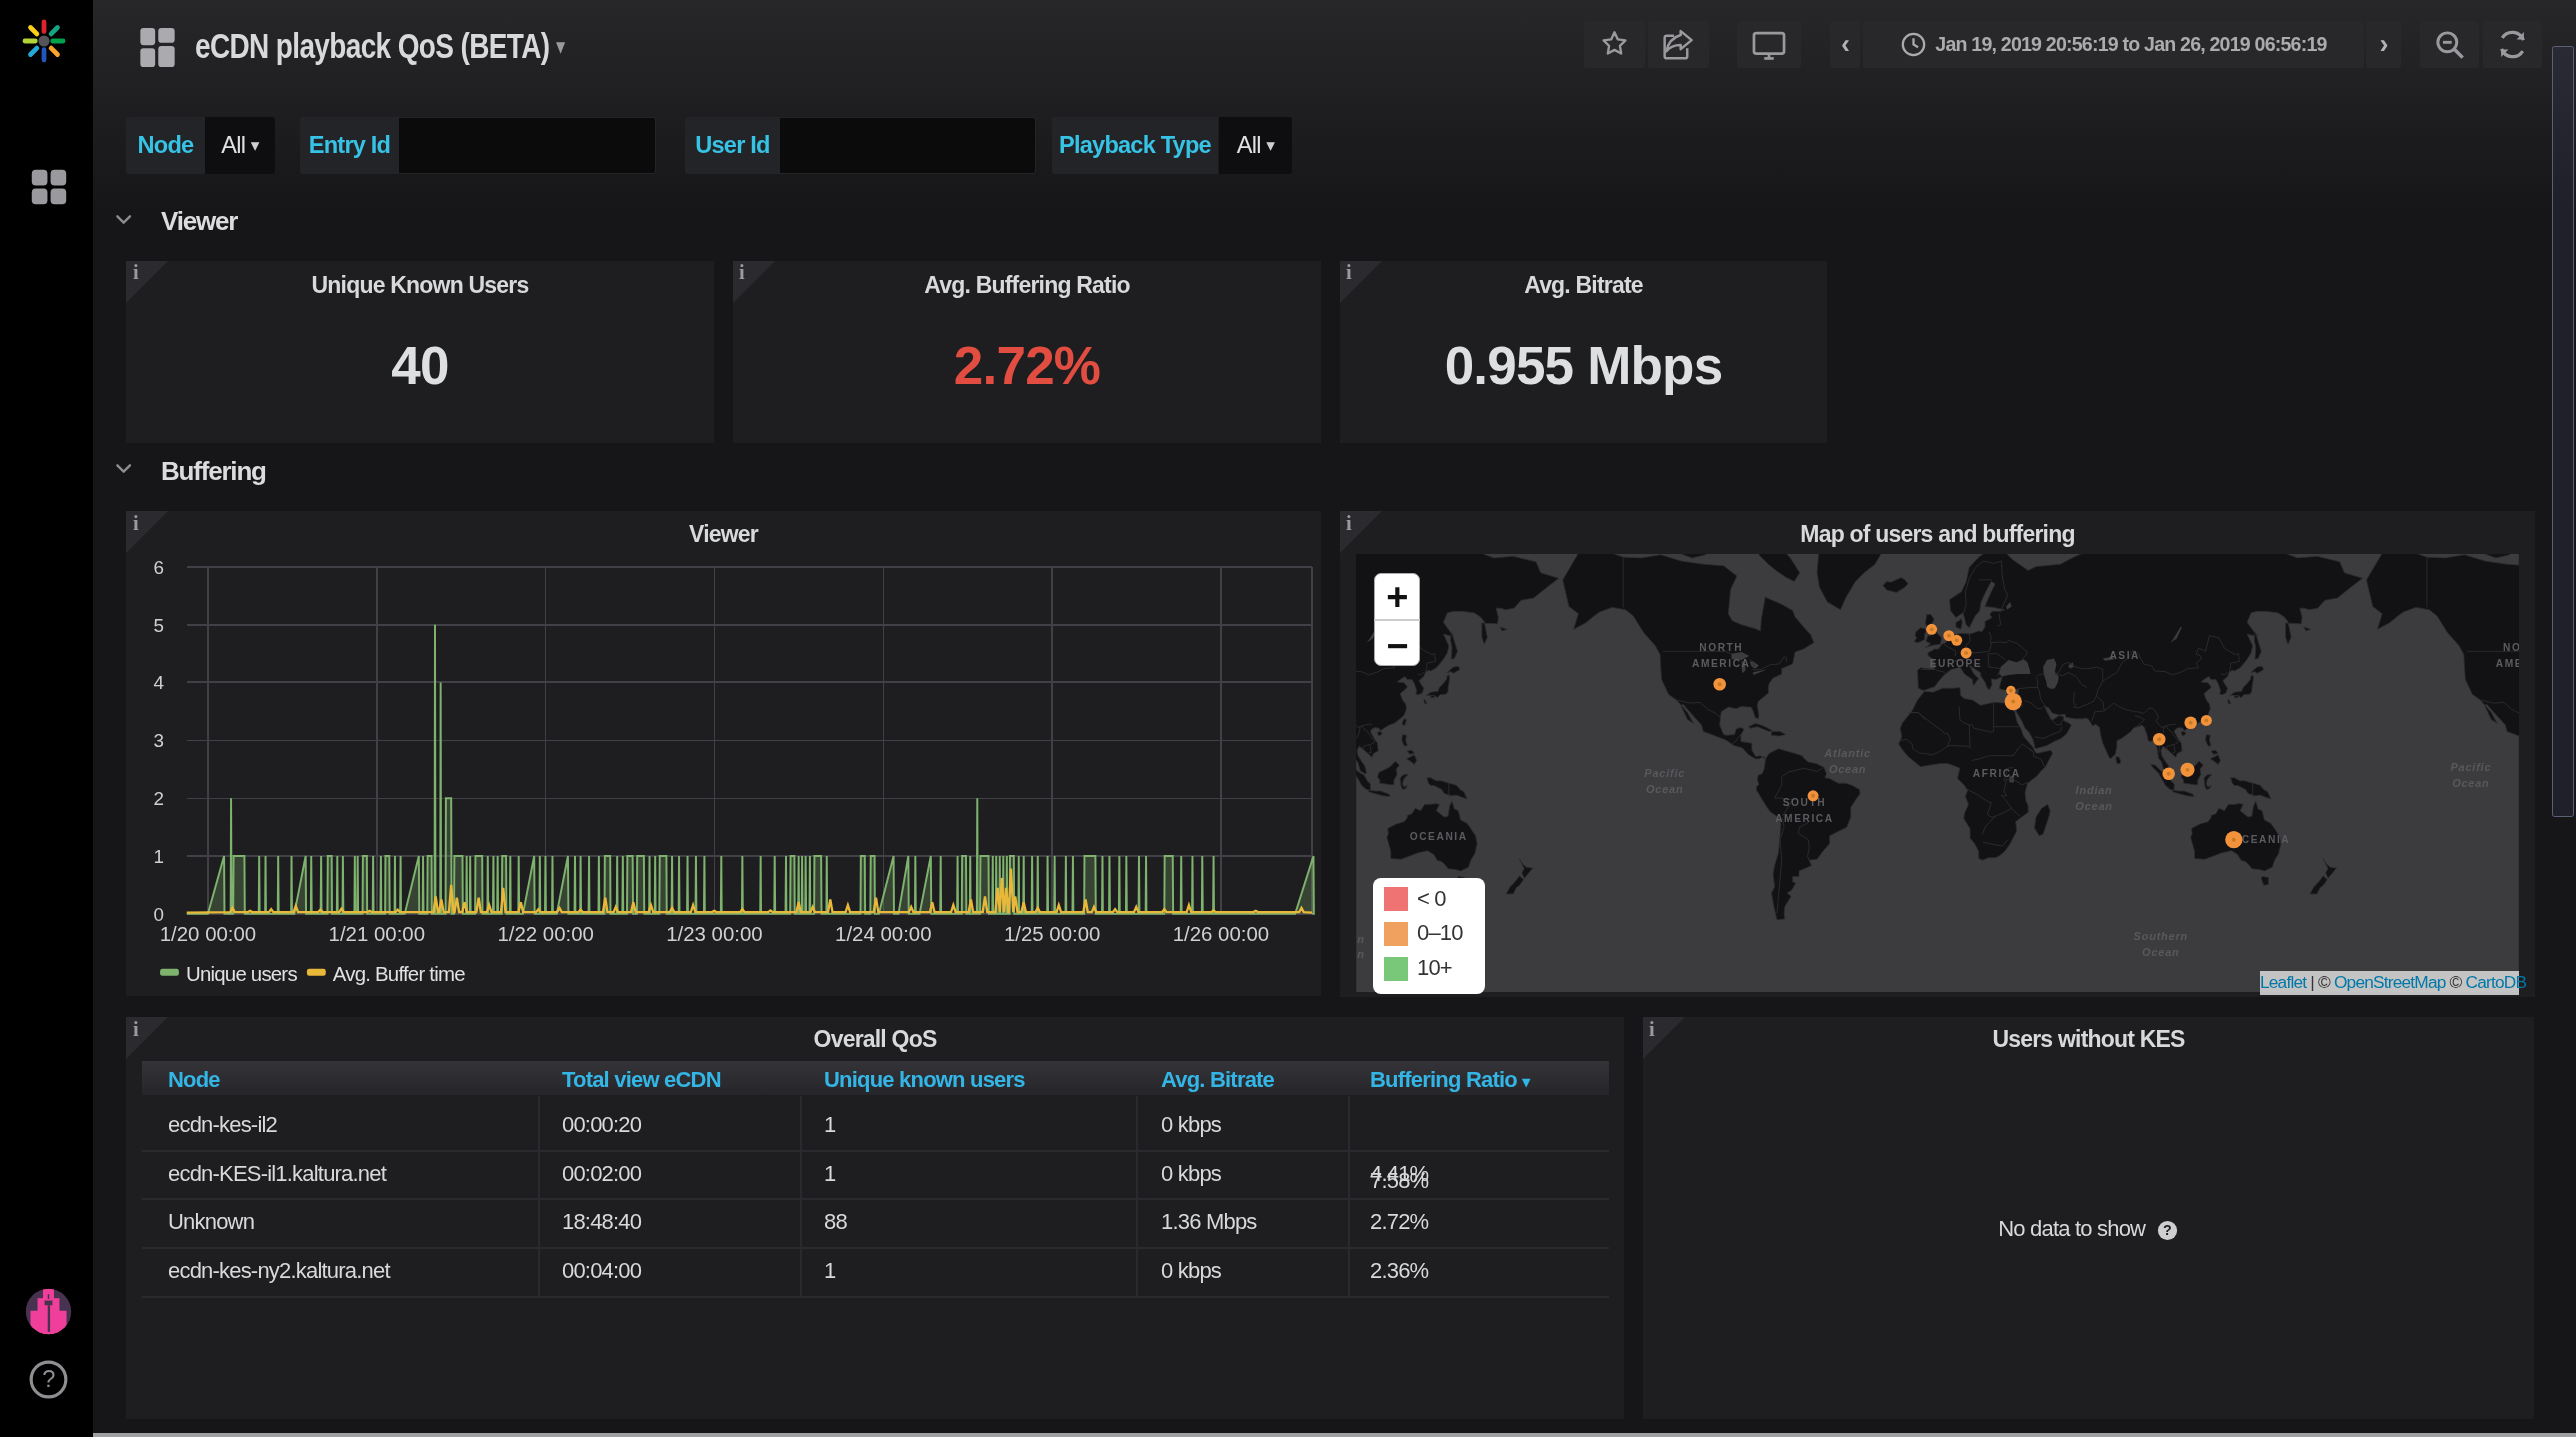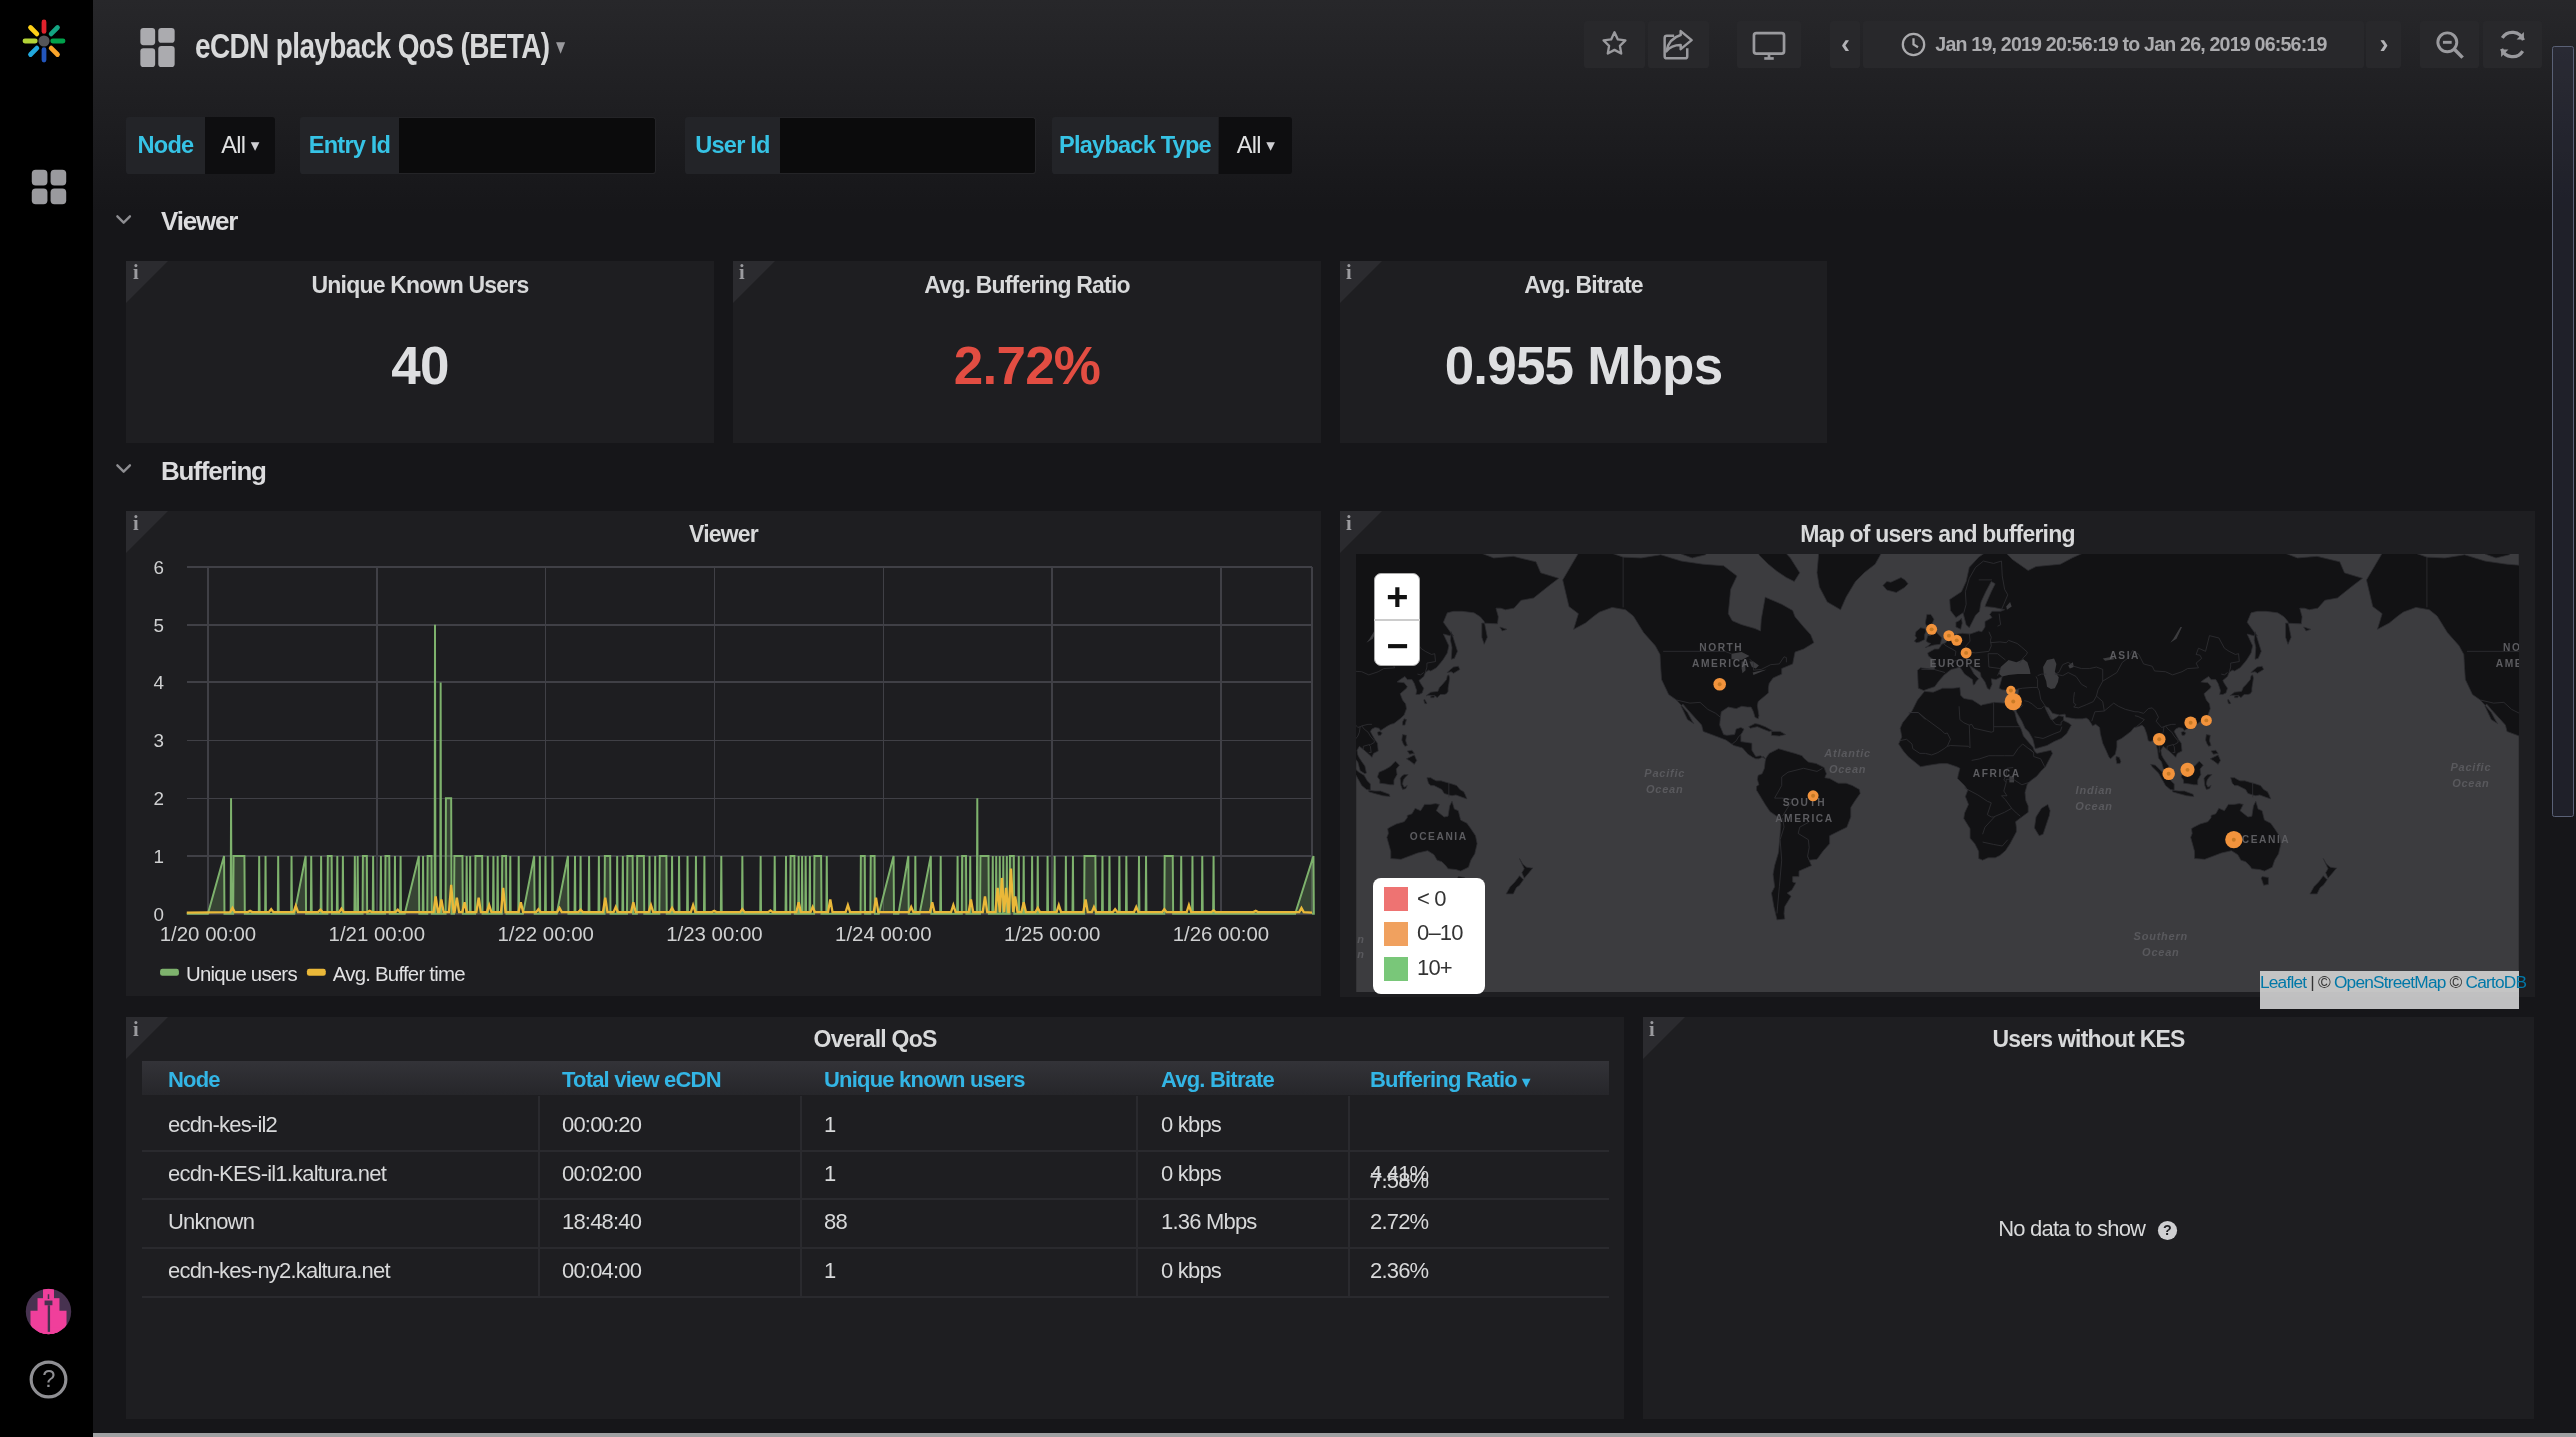--- a/index.html
+++ b/index.html
@@ -576,21 +576,21 @@
 <div class="abs" style="left:1374px;top:619px;width:46px;height:1.6px;background:#ccc"></div>
 <div class="abs" style="left:1374px;top:578px;width:46px;text-align:center;font-size:38px;font-weight:bold;color:#111;line-height:38px">+</div>
 <div class="abs" style="left:1374px;top:627px;width:46px;text-align:center;font-size:38px;font-weight:bold;color:#111;line-height:38px">−</div>
 <div class="abs" style="left:1373px;top:878px;width:112px;height:116px;background:#fff;border-radius:7.9px"></div>
 <div class="abs" style="left:1384px;top:887px;width:23.6px;height:23.6px;background:#ee7372"></div>
 <div class="abs" style="left:1417px;top:886px;font-size:22px;color:#333">&lt; 0</div>
 <div class="abs" style="left:1384px;top:922px;width:23.6px;height:23.6px;background:#f0a15f"></div>
 <div class="abs" style="left:1417px;top:920px;font-size:22px;color:#333">0–10</div>
 <div class="abs" style="left:1384px;top:957px;width:23.6px;height:23.6px;background:#79c779"></div>
 <div class="abs" style="left:1417px;top:955px;font-size:22px;color:#333">10+</div>
-<div class="abs" style="left:2260px;top:971px;width:259px;height:38px;background:rgba(215,215,215,0.88);font-size:17.3px;color:#333;text-align:center;white-space:nowrap;line-height:22px"><span style="color:#0078a8">Leaflet</span> | © <span style="color:#0078a8">OpenStreetMap</span> © <span style="color:#0078a8">CartoDB</span></div>
+<div class="abs" style="left:2260px;top:971px;width:259px;height:24px;background:rgba(215,215,215,0.88);font-size:17.3px;color:#333;text-align:center;white-space:nowrap;line-height:22px"><span style="color:#0078a8">Leaflet</span> | © <span style="color:#0078a8">OpenStreetMap</span> © <span style="color:#0078a8">CartoDB</span></div>
 
 <div class="abs panel" style="left:126px;top:1017px;width:1498px;height:402px"></div>
 <div class="abs" style="left:126px;top:1017px;width:0;height:0;border-top:42px solid #2b2b2f;border-right:42px solid transparent"></div>
 <div class="abs ic" style="left:133px;top:1019px">i</div>
 <div class="ptitle" style="left:126px;top:1026px;width:1498px">Overall QoS</div>
 <div class="abs" style="left:142px;top:1061px;width:1467px;height:34px;background:linear-gradient(#333338,#26262a)"></div>
 <div class="th" style="left:168px;top:1067px">Node</div>
 <div class="th" style="left:562px;top:1067px">Total view eCDN</div>
 <div class="th" style="left:824px;top:1067px">Unique known users</div>
 <div class="th" style="left:1161px;top:1067px">Avg. Bitrate</div>

